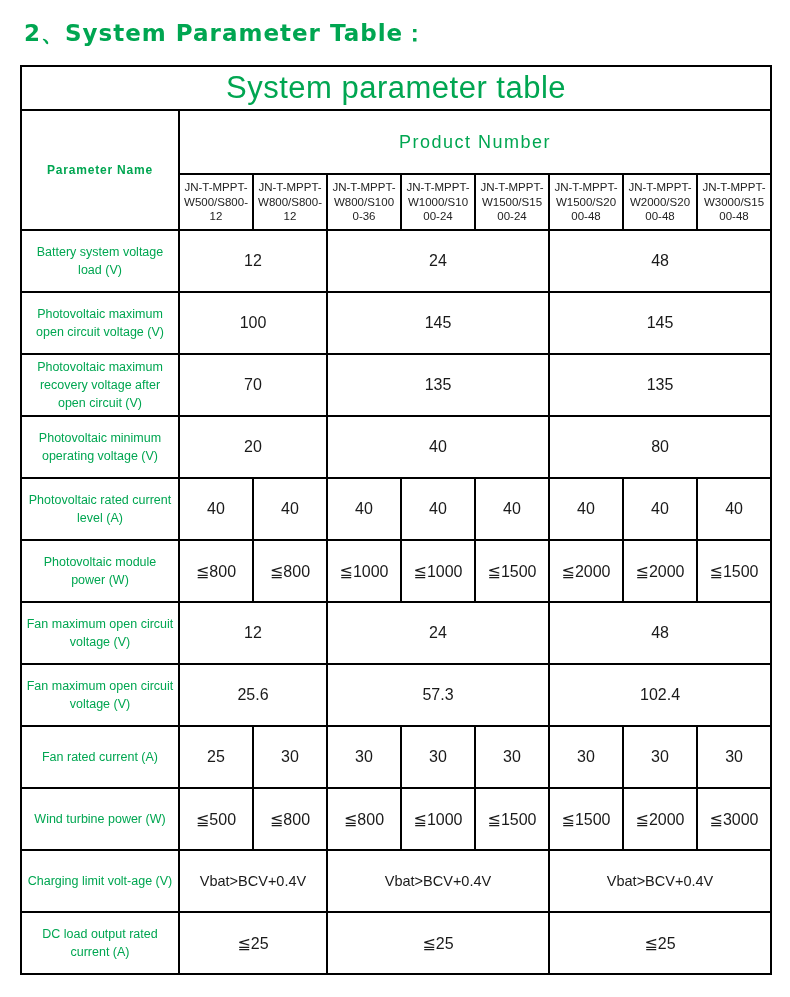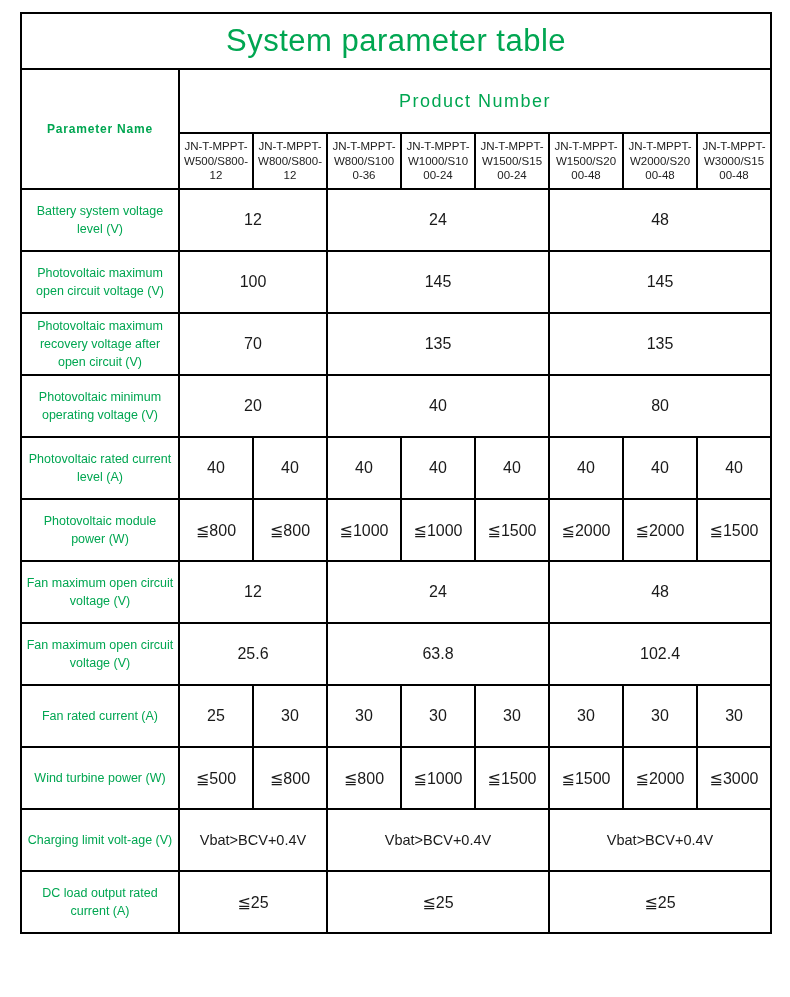--- a/index.html
+++ b/index.html
@@ -28,21 +28,21 @@
   }
   table.param-table td {
     border: 2px solid #000;
     text-align: center;
     vertical-align: middle;
     padding: 2px 3px;
     background: #fff;
   }
 
   .title-cell {
-    height: 56px;
+    height: 44px;
     color: #00A651;
     font-size: 31px;
     font-weight: 500;
     letter-spacing: 0.5px;
   }
   .param-header {
     color: #00A651;
     font-size: 12px;
     font-weight: bold;
     letter-spacing: 0.8px;
@@ -73,20 +73,21 @@
     font-size: 16px;
     color: #1a1a1a;
   }
   .value-cell.long { font-size: 14.5px; border-radius: 22px; }
 </style>
 </head>
 <body>
 
 <div class="page">
 
+  <h1 class="heading">2、System Parameter Table：</h1>
 
   <table class="param-table">
     <colgroup>
       <col style="width:158px">
       <col style="width:74px">
         <col style="width:74px">
         <col style="width:74px">
         <col style="width:74px">
       <col style="width:74px">
         <col style="width:74px">
@@ -107,21 +108,21 @@
           <td class="product-cell">JN-T-MPPT-W800/S1000-36</td>
           <td class="product-cell">JN-T-MPPT-W1000/S1000-24</td>
           <td class="product-cell">JN-T-MPPT-W1500/S1500-24</td>
           <td class="product-cell">JN-T-MPPT-W1500/S2000-48</td>
           <td class="product-cell">JN-T-MPPT-W2000/S2000-48</td>
           <td class="product-cell">JN-T-MPPT-W3000/S1500-48</td>
         </tr>
     </tbody>
     <tbody id="table-body">
         <tr>
-          <td class="param-label">Battery system voltage level (V)</td>
+          <td class="param-label">Battery system voltage load (V)</td>
           <td class="value-cell" colspan="2">12</td>
           <td class="value-cell" colspan="3">24</td>
           <td class="value-cell" colspan="3">48</td>
         </tr>
         <tr>
           <td class="param-label">Photovoltaic maximum open circuit voltage (V)</td>
           <td class="value-cell" colspan="2">100</td>
           <td class="value-cell" colspan="3">145</td>
           <td class="value-cell" colspan="3">145</td>
         </tr>
@@ -161,21 +162,21 @@
         </tr>
         <tr>
           <td class="param-label">Fan maximum open circuit voltage (V)</td>
           <td class="value-cell" colspan="2">12</td>
           <td class="value-cell" colspan="3">24</td>
           <td class="value-cell" colspan="3">48</td>
         </tr>
         <tr>
           <td class="param-label">Fan maximum open circuit voltage (V)</td>
           <td class="value-cell" colspan="2">25.6</td>
-          <td class="value-cell" colspan="3">63.8</td>
+          <td class="value-cell" colspan="3">57.3</td>
           <td class="value-cell" colspan="3">102.4</td>
         </tr>
         <tr>
           <td class="param-label">Fan rated current (A)</td>
           <td class="value-cell" colspan="1">25</td>
           <td class="value-cell" colspan="1">30</td>
           <td class="value-cell" colspan="1">30</td>
           <td class="value-cell" colspan="1">30</td>
           <td class="value-cell" colspan="1">30</td>
           <td class="value-cell" colspan="1">30</td>

